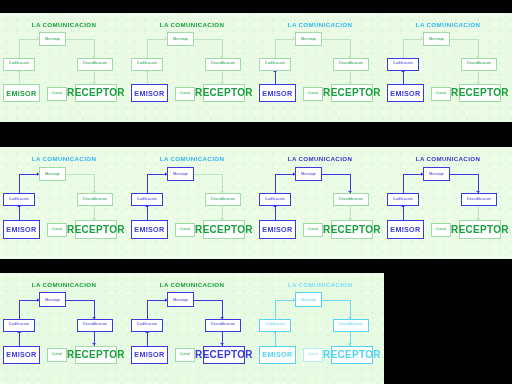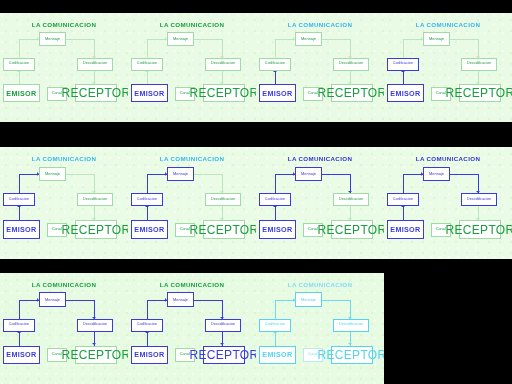--- a/index.html
+++ b/index.html
@@ -43,21 +43,21 @@
   }
   .node.hl{border:1.6px solid #3a3ae0;color:#3a3ae0;}
   .node.fade{border:1.3px solid #56d4ef;color:#56d4ef;}
   .node.fadebase{border:0.8px solid #b8eaf8;color:#8fe0f2;}
 
   .n-msg{left:30.5%;top:17.5%;width:21%;height:13%;font-size:4.0px;}
   .n-cod{left:2.5%;top:41%;width:24.5%;height:12%;font-size:3.7px;}
   .n-dec{left:60.5%;top:41%;width:27.5%;height:12%;font-size:3.7px;}
   .n-emi{left:2.5%;top:65.5%;width:28.5%;height:16.5%;font-size:7.2px;font-weight:bold;letter-spacing:.3px;}
   .n-can{left:36.5%;top:67.5%;width:15.5%;height:13%;font-size:3.8px;}
-  .n-rec{left:58.5%;top:65.5%;width:33%;height:16.5%;font-size:12px;font-weight:normal;letter-spacing:.3px;}
+  .n-rec{left:58.5%;top:65.5%;width:33%;height:16.5%;font-size:10px;font-weight:bold;letter-spacing:.3px;}
 
   
   .seg{position:absolute;background:#bde6c0;}
   .seg.hl{background:#3a3ae0;}
   .seg.fade{background:#6fd9f0;}
 
   
   .ah{position:absolute;width:0;height:0;}
   .ah.up{border-left:2px solid transparent;border-right:2px solid transparent;border-bottom:2.6px solid #bde6c0;}
   .ah.down{border-left:2px solid transparent;border-right:2px solid transparent;border-top:2.6px solid #bde6c0;}

